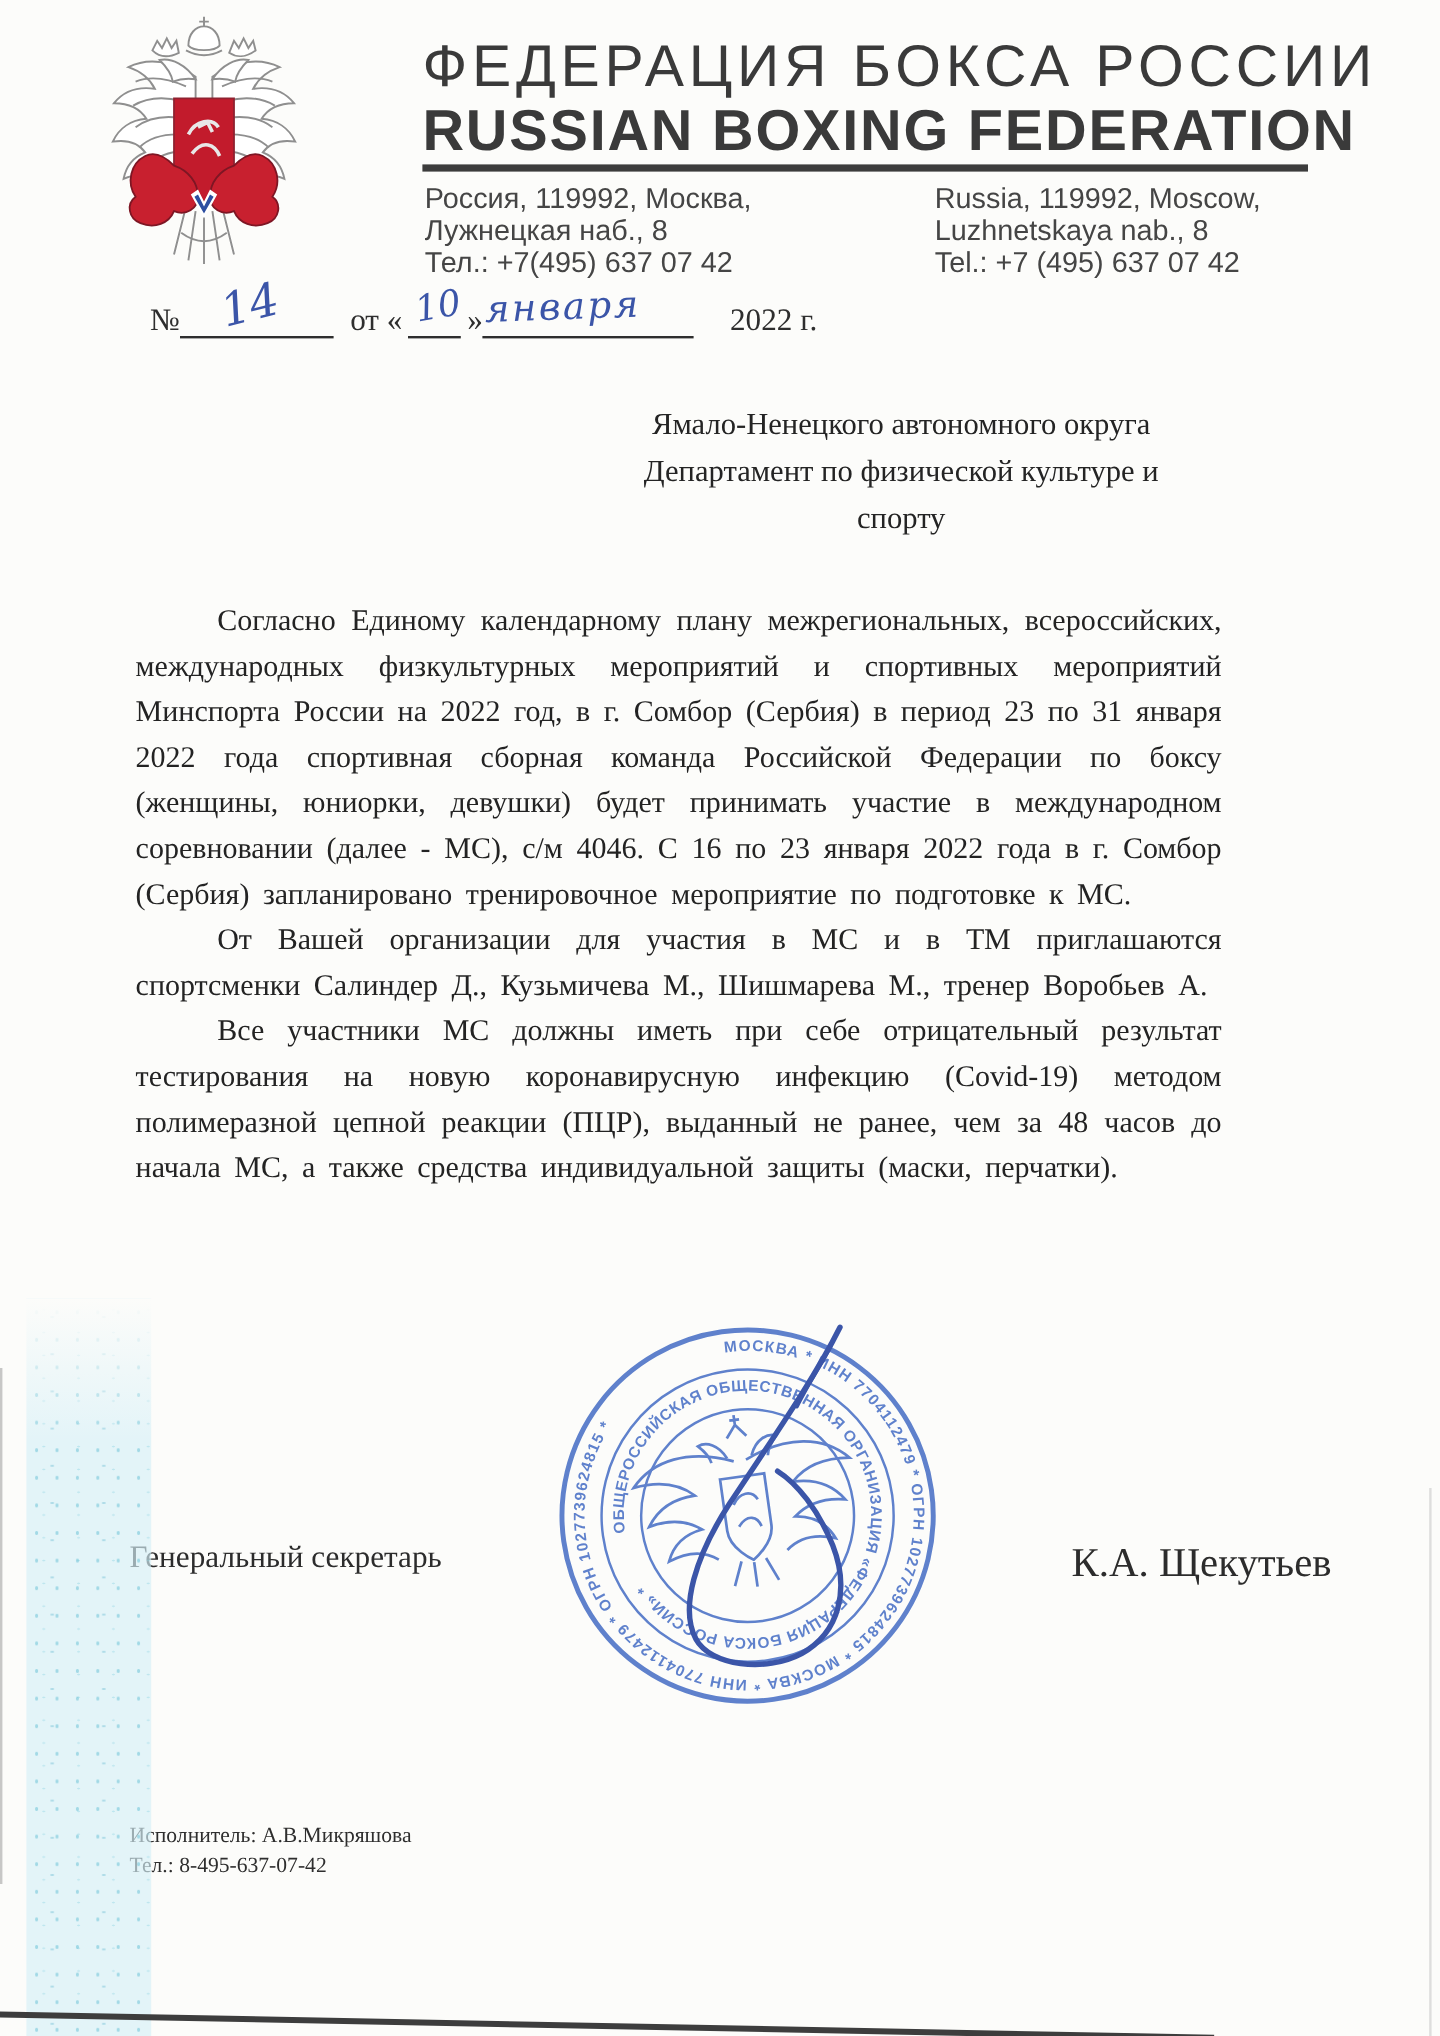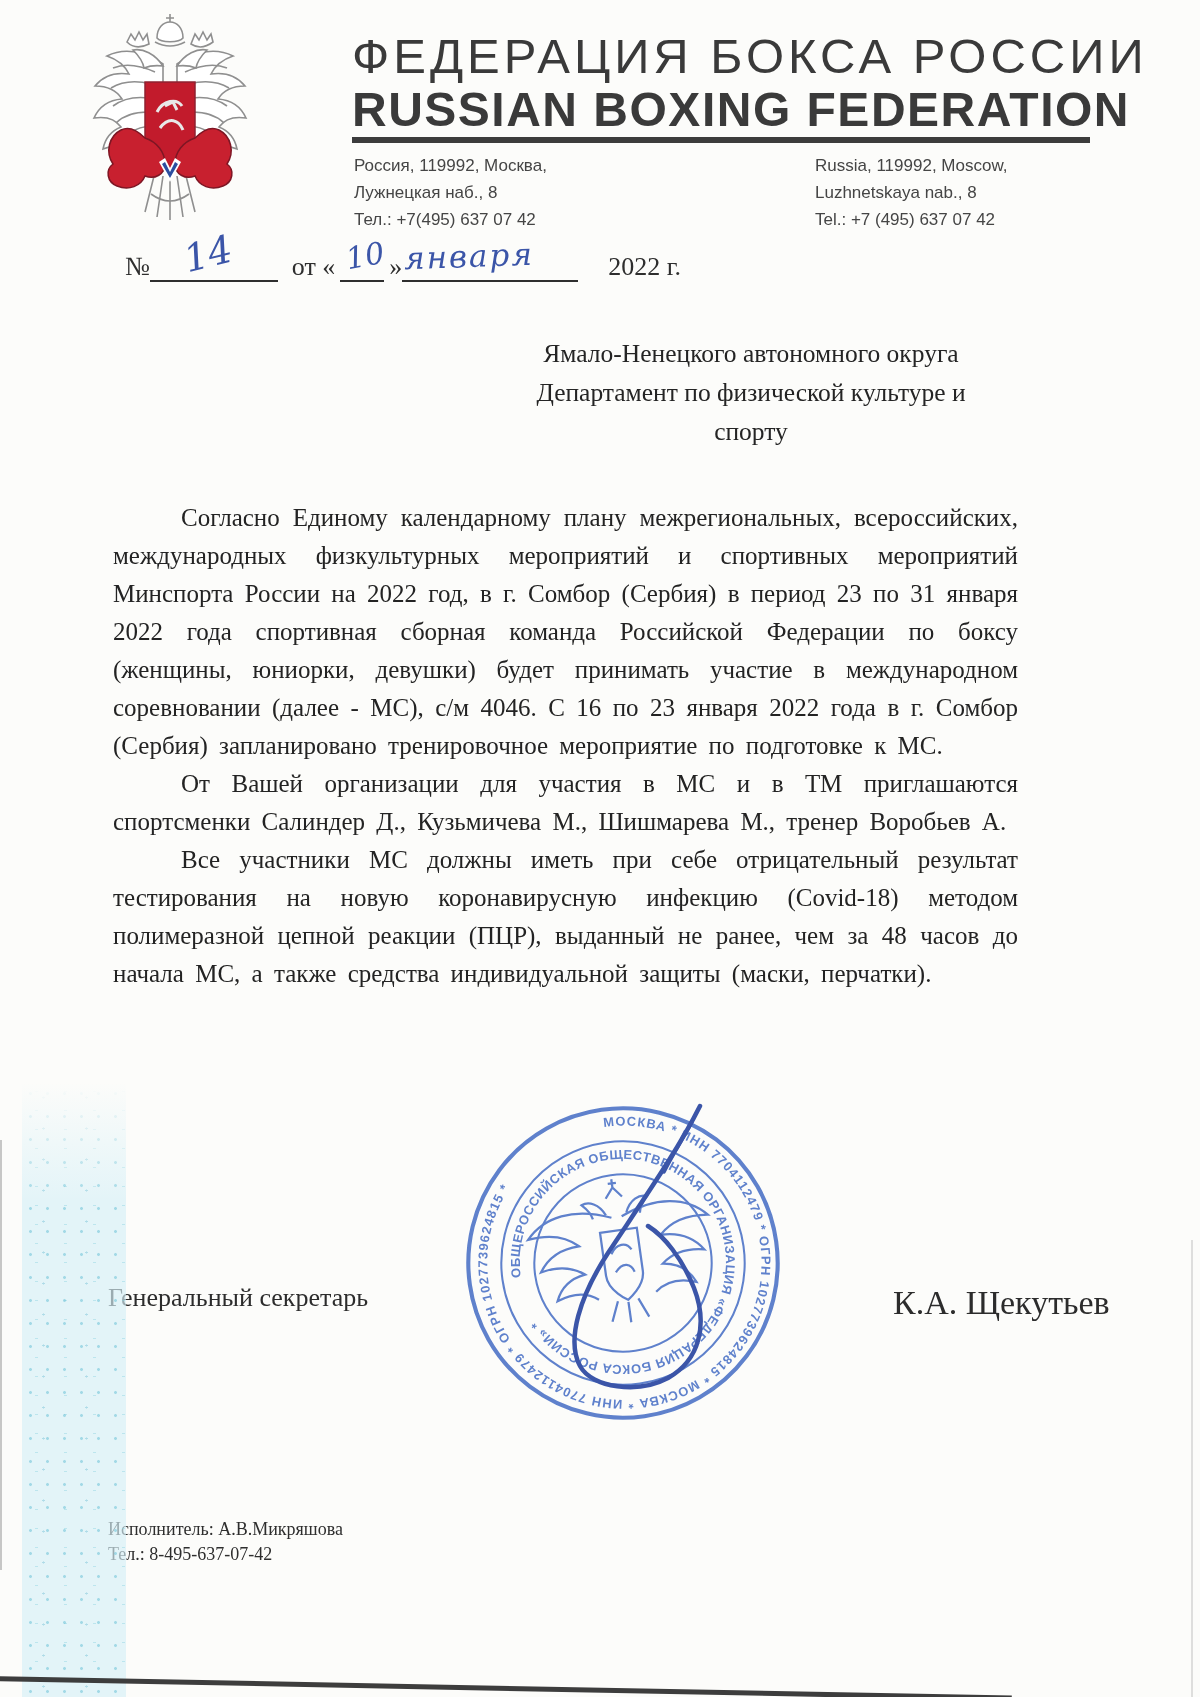--- a/index.html
+++ b/index.html
@@ -6,24 +6,24 @@
   .page{position:relative;width:1200px;height:1697px;background:#fcfcfa;overflow:hidden;
         font-family:"Liberation Serif",serif;color:#242424;}
 
   
   .emblem{position:absolute;left:84px;top:12px;width:172px;height:215px;}
   .org-ru{position:absolute;left:352px;top:28px;font-family:"Liberation Sans",sans-serif;
           font-weight:normal;font-size:49px;letter-spacing:4px;color:#3a3a3a;white-space:nowrap;}
   .org-en{position:absolute;left:352px;top:82px;font-family:"Liberation Sans",sans-serif;
           font-weight:bold;font-size:48px;letter-spacing:1.5px;color:#3a3a3a;white-space:nowrap;}
   .hrule{position:absolute;left:352px;top:137px;width:738px;height:6px;background:#3c3c3c;}
-  .addr{position:absolute;top:152px;font-family:"Liberation Sans",sans-serif;font-size:17px;
+  .addr{position:absolute;top:152px;font-family:"Liberation Sans",sans-serif;font-size:24px;
         line-height:27px;color:#454545;white-space:nowrap;}
   .addr-ru{left:354px;}
-  .addr-en{left:779px;margin-left:36px;}
+  .addr-en{left:779px;}
 
   
   .ref-line{position:absolute;left:125px;top:250px;font-size:26px;color:#2e2e2e;white-space:nowrap;}
   .blank{display:inline-block;border-bottom:2px solid #2e2e2e;height:30px;vertical-align:bottom;position:relative;}
   .b1{width:128px;margin-right:14px;}
   .b2{width:44px;margin:0 5px;}
   .b3{width:176px;margin-right:30px;}
   .hand{position:absolute;color:#3b55a8;font-family:"DejaVu Serif",serif;font-style:italic;white-space:nowrap;}
   .hnum{font-size:38px;left:34px;top:-18px;transform:rotate(-14deg);}
   .hday{font-size:30px;left:6px;top:-12px;transform:rotate(-10deg);}
@@ -117,21 +117,21 @@
   </div>
 
   <div class="recipient">
     <div>Ямало-Ненецкого автономного округа</div>
     <div>Департамент по физической культуре и спорту</div>
   </div>
 
   <div class="body-text">
     <p>Согласно Единому календарному плану межрегиональных, всероссийских, международных физкультурных мероприятий и спортивных мероприятий Минспорта России на 2022 год, в г. Сомбор (Сербия) в период 23 по 31 января 2022 года спортивная сборная команда Российской Федерации по боксу (женщины, юниорки, девушки) будет принимать участие в международном соревновании (далее - МС), с/м 4046. С 16 по 23 января 2022 года в г. Сомбор (Сербия) запланировано тренировочное мероприятие по подготовке к МС.</p>
     <p>От Вашей организации для участия в МС и в ТМ приглашаются спортсменки Салиндер Д., Кузьмичева М., Шишмарева М., тренер Воробьев А.</p>
-    <p>Все участники МС должны иметь при себе отрицательный результат тестирования на новую коронавирусную инфекцию (Covid-18) методом полимеразной цепной реакции (ПЦР), выданный не ранее, чем за 48 часов до начала МС, а также средства индивидуальной защиты (маски, перчатки).</p>
+    <p>Все участники МС должны иметь при себе отрицательный результат тестирования на новую коронавирусную инфекцию (Covid-19) методом полимеразной цепной реакции (ПЦР), выданный не ранее, чем за 48 часов до начала МС, а также средства индивидуальной защиты (маски, перчатки).</p>
   </div>
 
   <div class="sig-title">Генеральный секретарь</div>
   <div class="sig-name">К.А. Щекутьев</div>
 
   <svg class="stamp" viewBox="0 0 320 320">
     <defs>
       <path id="outerRing" d="M 160 27 A 133 133 0 1 1 159.9 27.001" fill="none"></path>
       <path id="innerRing" d="M 60 160 A 100 100 0 1 1 60.001 160.1" fill="none"></path>
     </defs>

